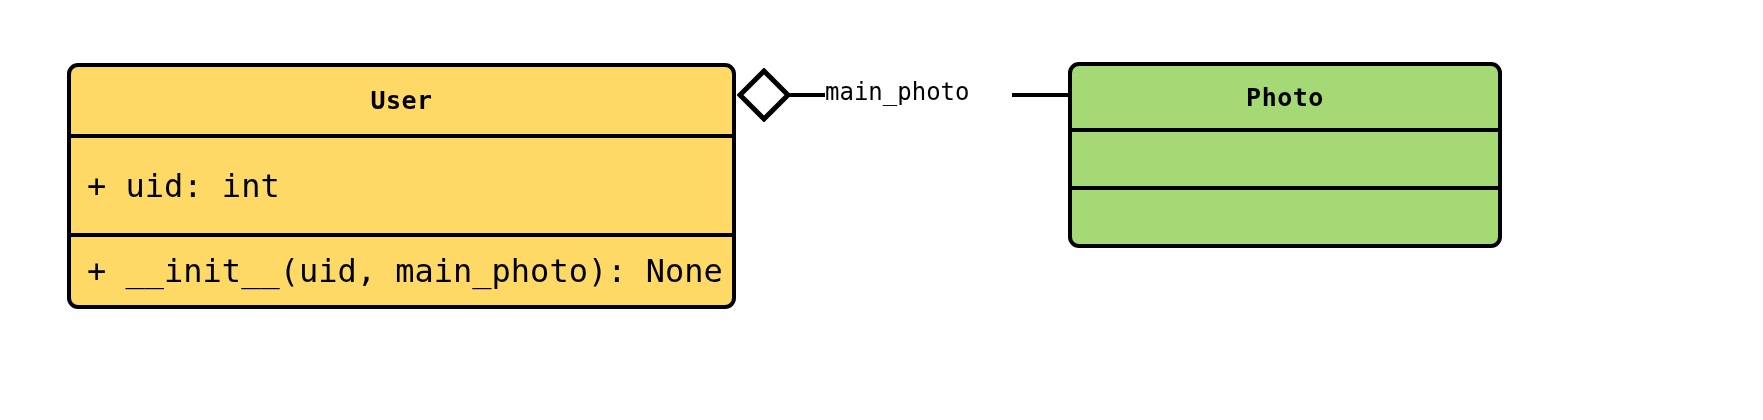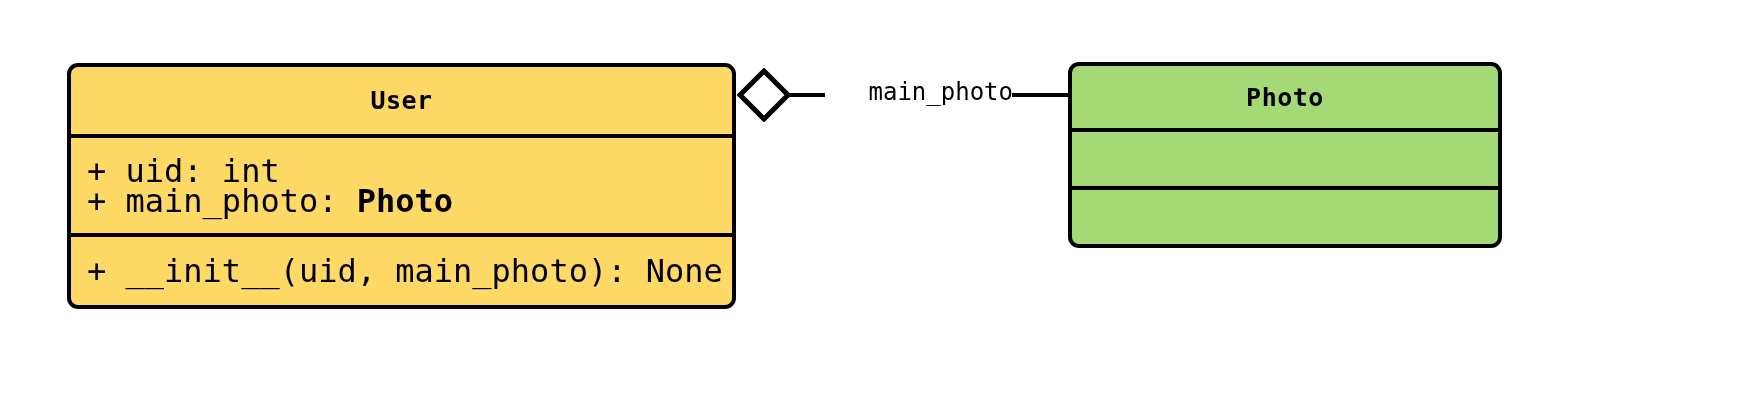--- a/index.html
+++ b/index.html
@@ -103,38 +103,37 @@
   #assoc-line-right {
     left: 1012px;
     top: 93px;
     width: 58px;
   }
   #assoc-label {
     position: absolute;
     left: 825px;
     top: 79px;
     width: 188px;
-    text-align: right;
+    text-align: left;
     font-size: 24px;
     line-height: 26px;
     color: #000000;
     white-space: pre;
   }
 </style>
 </head>
 <body>
 
 <div id="canvas">
 
   <div class="uml-class" id="user-class">
     <div class="compartment c-title class-title">User</div>
 
     <div class="compartment c-attrs members">
       <div class="member-line"><span>+ uid: int</span></div>
-      <div class="member-line"><span>+ main_photo: </span><b>Photo</b></div>
     </div>
 
     <div class="compartment c-methods members">
       <div class="member-line"><span>+ __init__(uid, main_photo): None</span></div>
     </div>
   </div>
 
   <svg id="assoc-diamond" viewBox="0 0 54 54">
     <polygon points="27,3 51,27 27,51 3,27" fill="#ffffff" stroke="#000000" stroke-width="5" stroke-linejoin="miter"></polygon>
   </svg>

